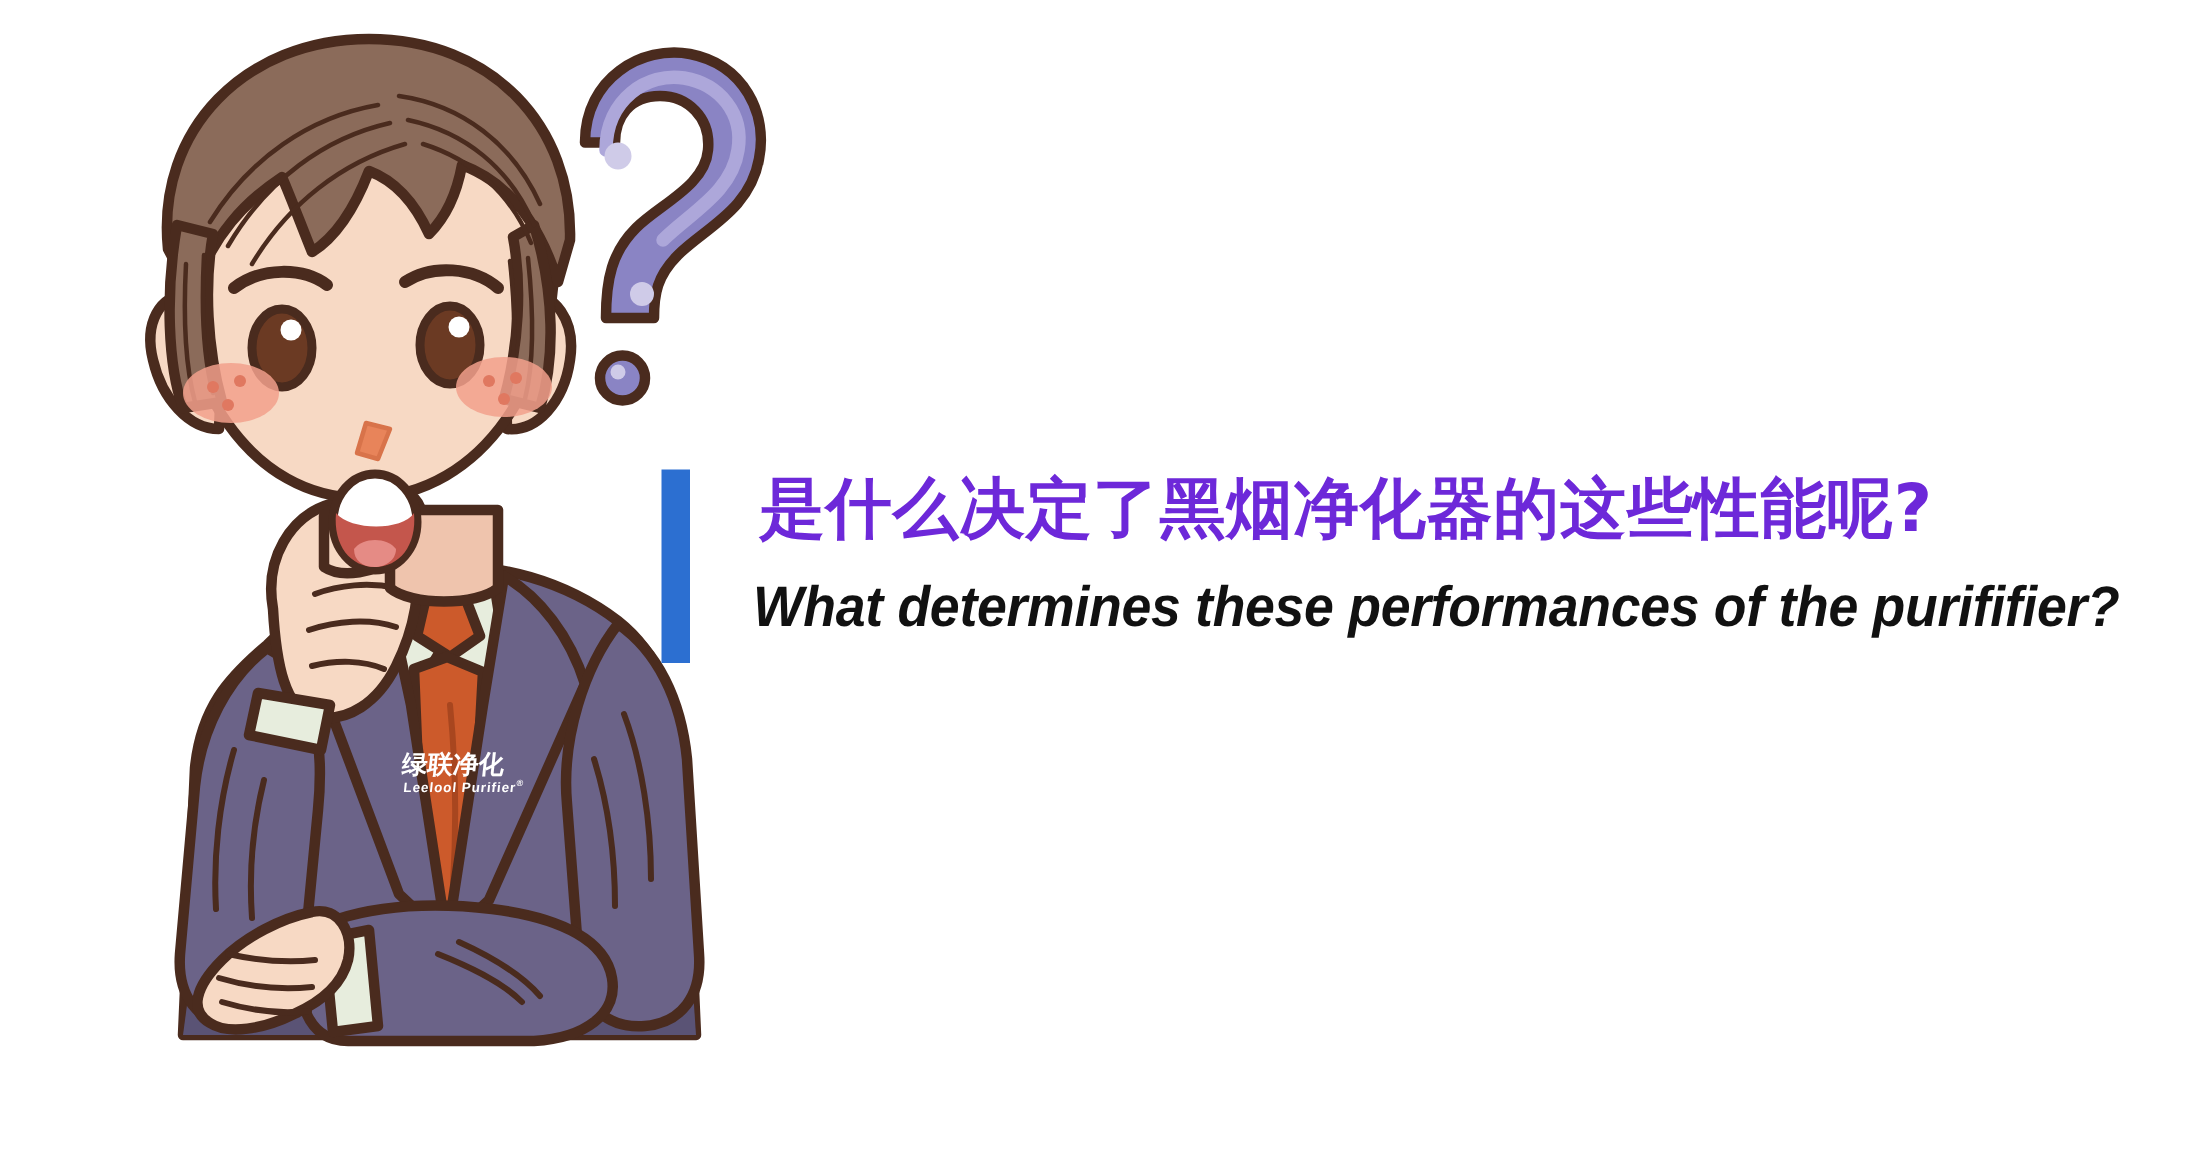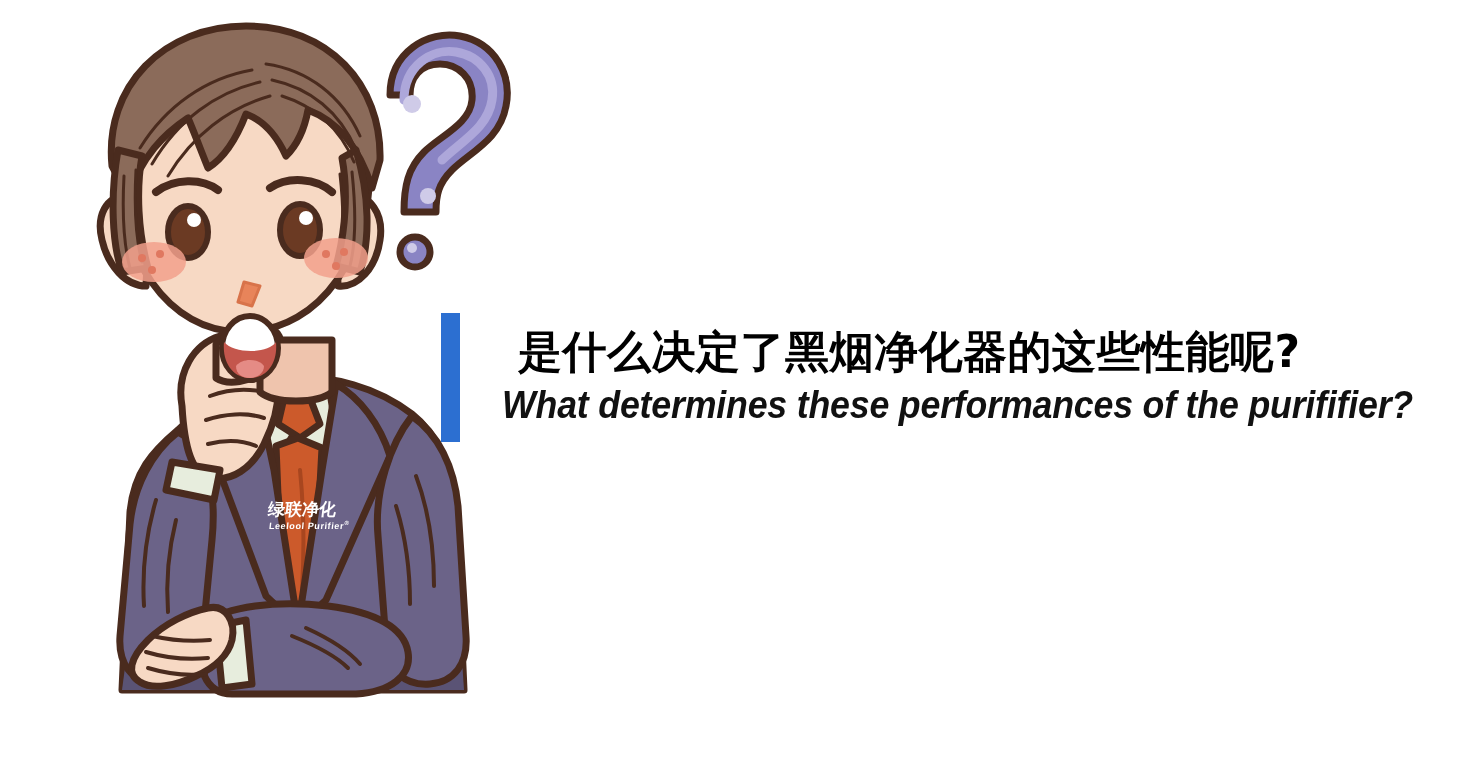--- a/index.html
+++ b/index.html
@@ -46,27 +46,27 @@
     left: 0px;
     top: 8px;
     width: 19px;
     height: 129px;
     background: #2C6FD1;
   }
   #headline-cn {
     position: absolute;
     left: 61px;
     top: 0px;
-    margin: 16px;
+    margin: 4px;
     font-family: "DejaVu Sans", "Liberation Sans", sans-serif;
     font-size: 44px;
     font-weight: bold;
     line-height: 62px;
     letter-spacing: 0.5px;
-    color: #000000;
+    color: #6d28d9;
     white-space: nowrap;
   }
   #headline-en {
     position: absolute;
     left: 61px;
     top: 75px;
     margin: 0;
     font-family: "Liberation Sans", sans-serif;
     font-size: 38px;
     font-weight: bold;

